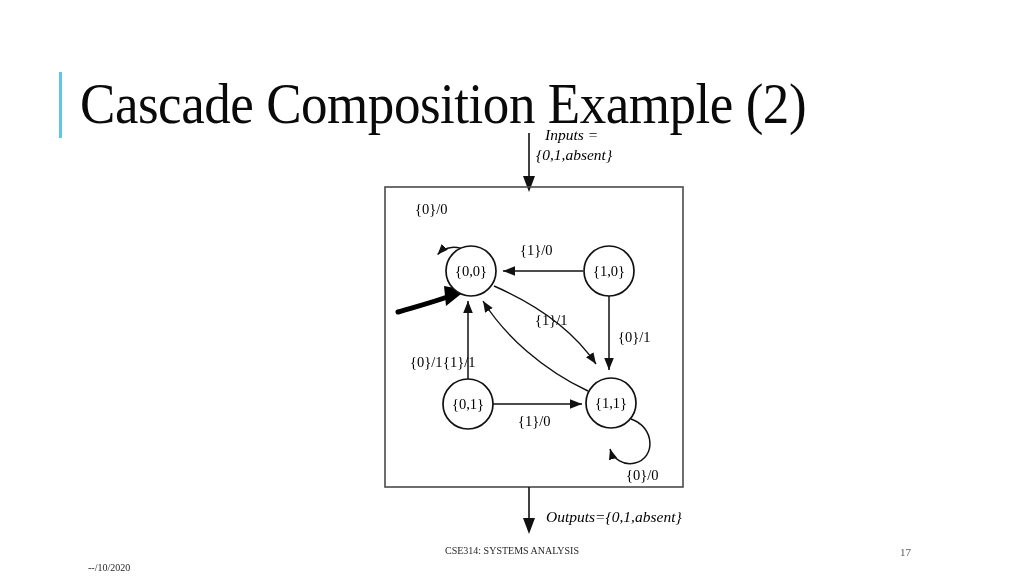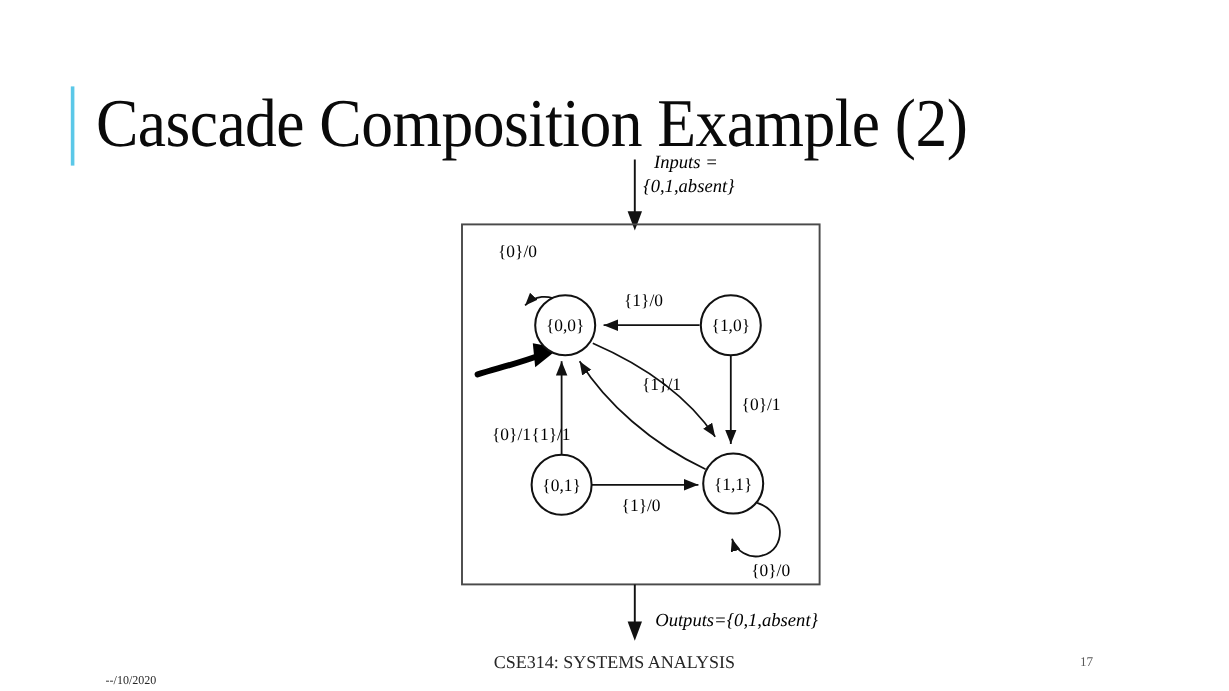--- a/index.html
+++ b/index.html
@@ -80,21 +80,21 @@
     white-space: nowrap;
     text-align: right;
   }
   #footer-course {
     position: absolute;
     left: 0;
     top: 545px;
     width: 1024px;
     text-align: center;
     font-family: "Liberation Serif", serif;
-    font-size: 15px;
+    font-size: 10px;
     color: #262626;
     white-space: nowrap;
   }
   #footer-pagenum {
     position: absolute;
     left: 900px;
     top: 546px;
     width: 40px;
     text-align: left;
     font-family: "Liberation Serif", serif;

